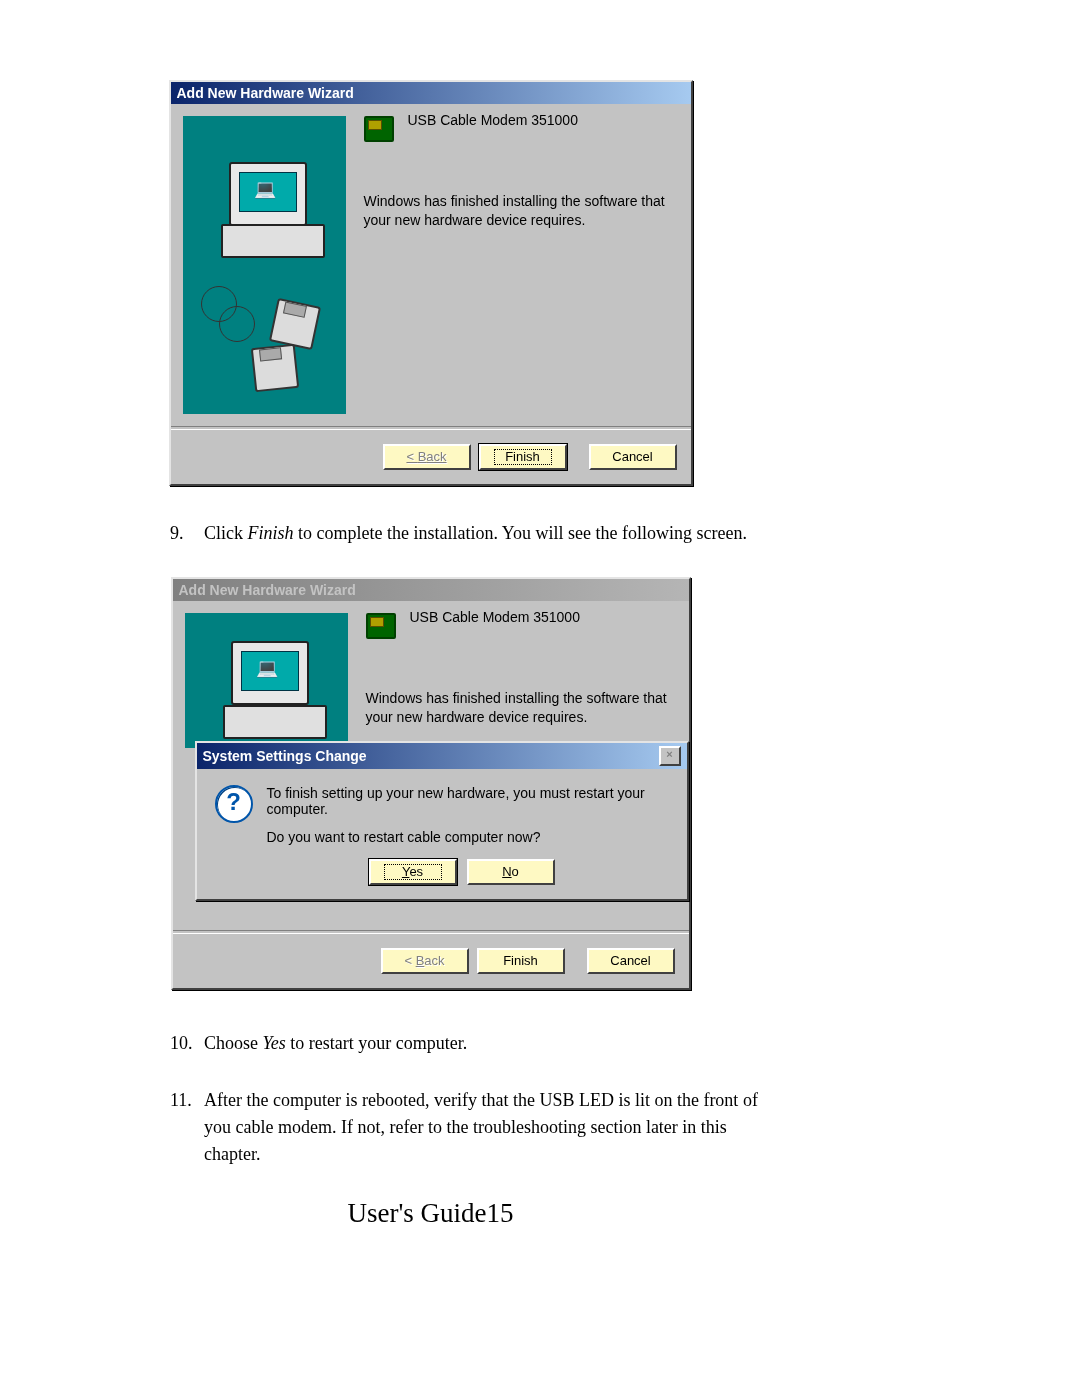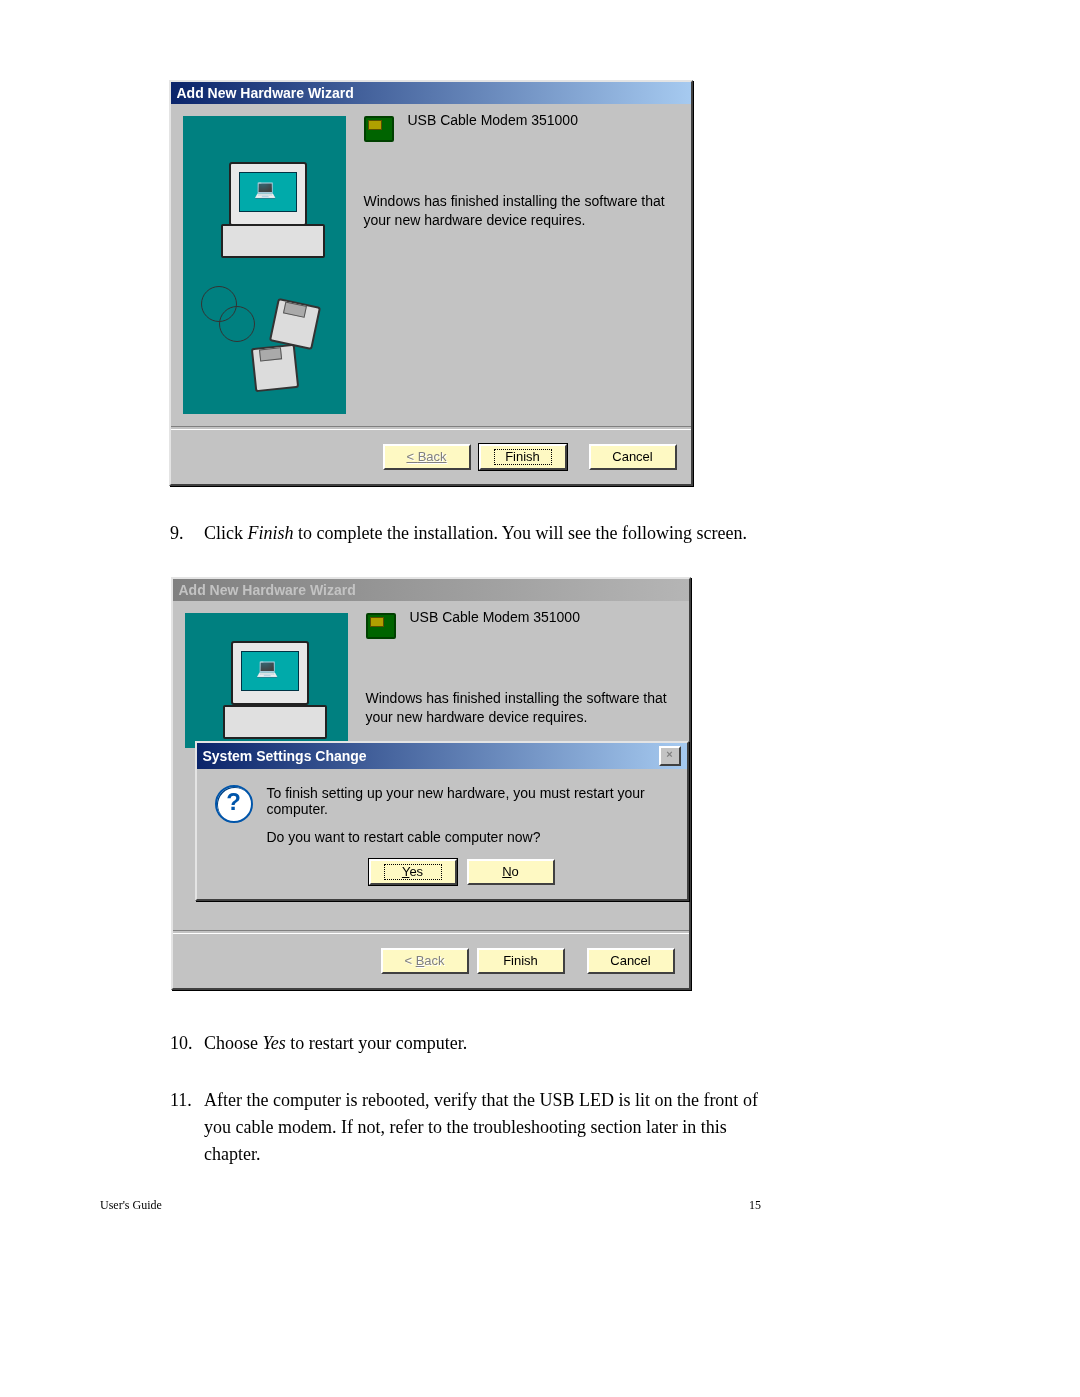--- a/index.html
+++ b/index.html
@@ -239,22 +239,22 @@
     padding-left: 34px;
   }
   ol.doclist > li::before {
     content: counter(doc) ".";
     position: absolute; left: 0; top: 0;
   }
   ol.doclist .italic { font-style: italic; }
 
   .footer {
     display: flex;
-    justify-content: space-between;
-    font-size: 12px;
+    justify-content: center;
+    font-size: 27px;
     margin-top: 28px;
   }
 
   
   .wiz2-wrap { position: relative; width: 520px; margin: 24px auto 0 auto; }
 
   
   .wizard2 .wizard-left { height: 135px; }
 </style>
 </head>

